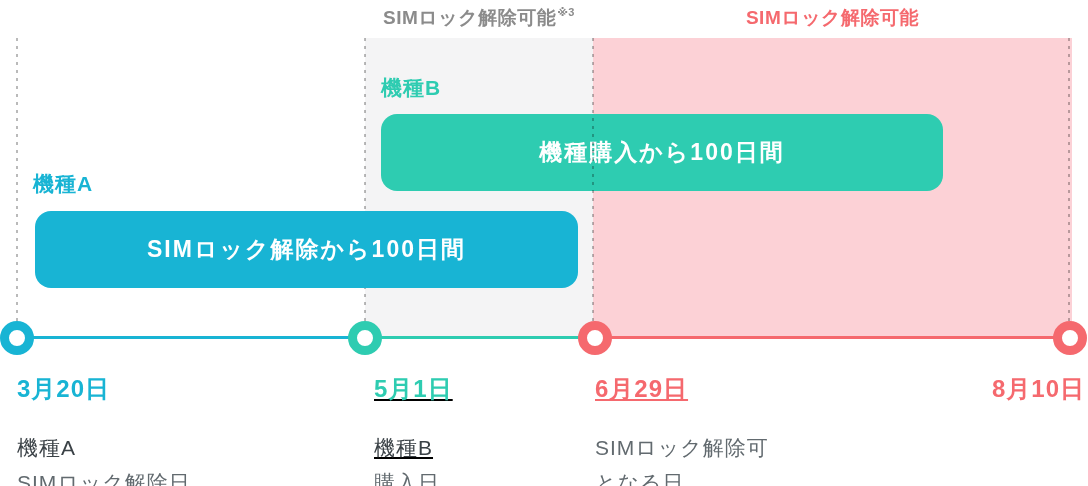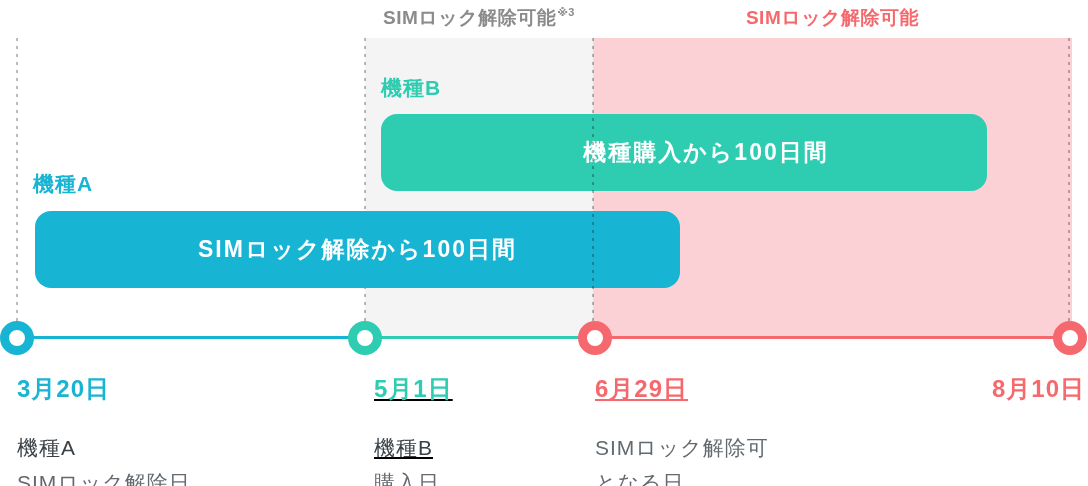--- a/index.html
+++ b/index.html
@@ -25,22 +25,22 @@
   .zone-title sup{font-size:11px;font-weight:bold;vertical-align:8px;margin-left:1px;}
 
   
   .device-label{position:absolute;font-size:21px;font-weight:600;letter-spacing:1px;z-index:2;}
   .device-b{left:381px;top:74px;color:var(--teal);}
   .device-a{left:33px;top:170px;color:var(--cyan);}
 
   
   .bar{position:absolute;height:77px;border-radius:16px;z-index:2;display:flex;align-items:center;justify-content:center;
     color:#fff;font-size:23px;font-weight:600;letter-spacing:2px;}
-  .bar-b{left:381px;top:114px;width:562px;background:var(--teal);padding-left:44px;}
-  .bar-a{left:35px;top:211px;width:645px;background:var(--cyan);}
+  .bar-b{left:381px;top:114px;width:562px;background:var(--teal);}
+  .bar-a{left:35px;top:211px;width:543px;background:var(--cyan);}
 
   
   .tseg{position:absolute;top:336px;height:3px;z-index:3;}
   .tseg.s1{left:17px;width:348px;background:var(--cyan);}
   .tseg.s2{left:365px;width:230px;background:var(--teal);}
   .tseg.s3{left:595px;width:475px;background:var(--salmon);}
 
   .dot{position:absolute;top:321px;width:16px;height:16px;border-radius:50%;background:#fff;border-style:solid;border-width:9px;z-index:4;}
   .dot.d1{left:0px;border-color:var(--cyan);}
   .dot.d2{left:348px;border-color:var(--teal);}

